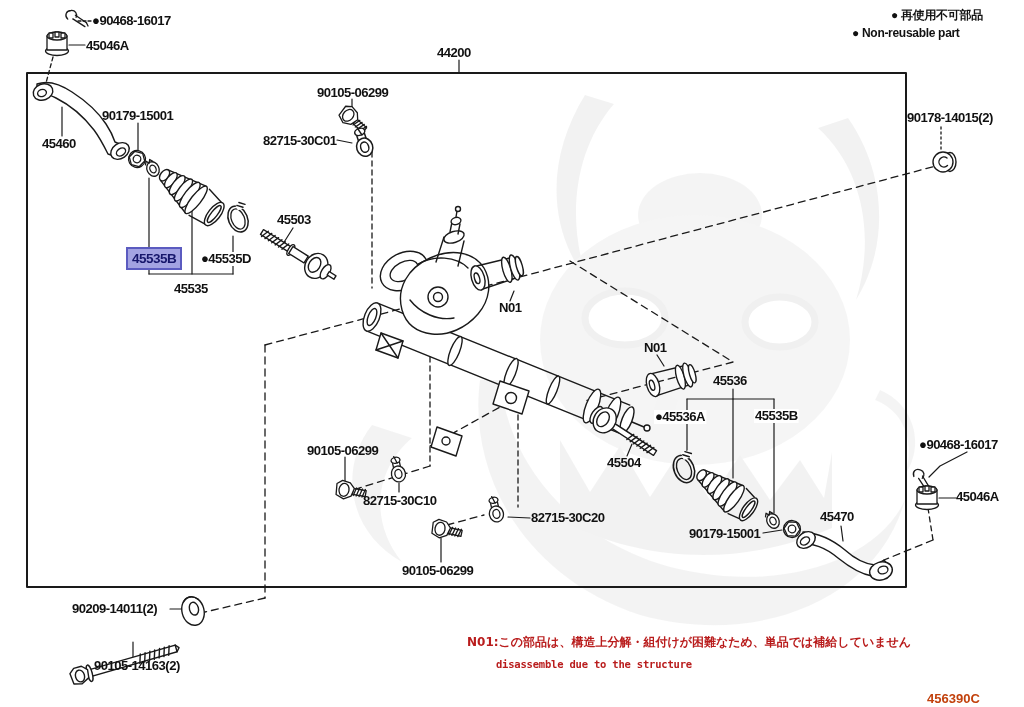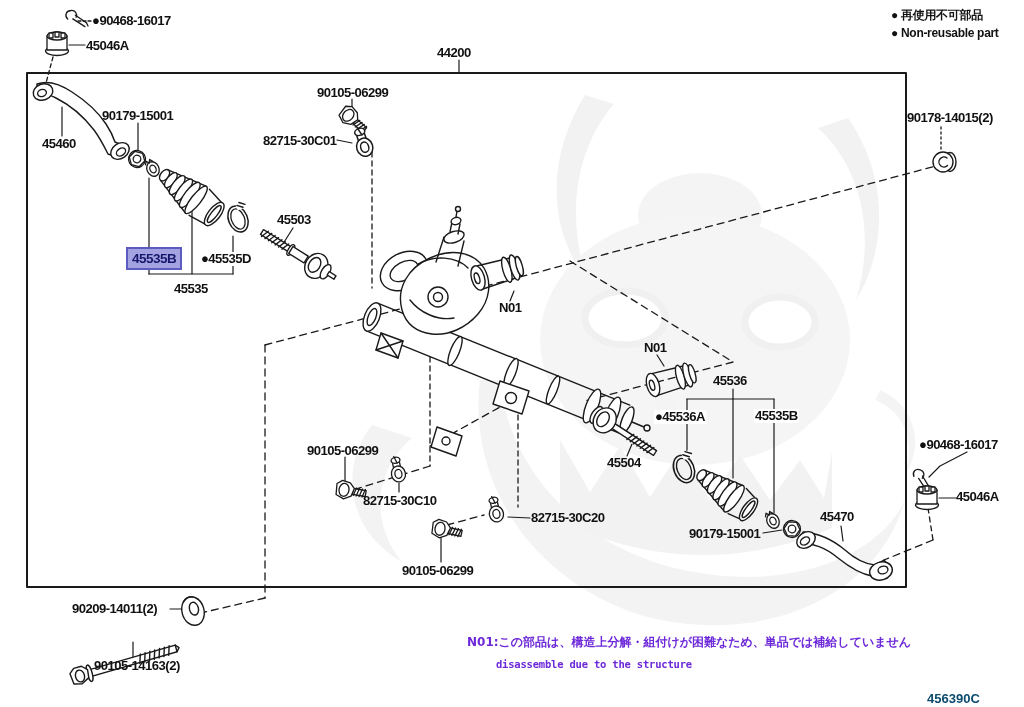--- a/index.html
+++ b/index.html
@@ -8,23 +8,23 @@
   #art{position:absolute;left:0;top:0;}
   .lbl{position:absolute;font:bold 13.5px/1.05 "Liberation Sans",sans-serif;
        letter-spacing:-0.55px;color:#111;white-space:nowrap;
        transform:scaleX(0.97);transform-origin:0 0;}
   .bg{background:#fff;padding:0 1px;}
   .hl{background:#a3a3e2;border:2px solid #5b5bc0;color:#16166b;
       padding:3px 4px 2px 4px;transform:none;letter-spacing:-0.5px;}
   .legend{position:absolute;font:bold 12px/1 "Liberation Sans",sans-serif;
           color:#111;white-space:nowrap;letter-spacing:-0.3px;}
   .note{position:absolute;font:bold 10.5px/1 "DejaVu Sans Mono","Liberation Mono",monospace;
-        color:#6d28d9;white-space:nowrap;letter-spacing:-0.2px;text-align:right;}
+        color:#b91c1c;white-space:nowrap;letter-spacing:-0.2px;text-align:right;}
   .note-jp{font:bold 12px/1 "DejaVu Sans","Liberation Sans",sans-serif;letter-spacing:0;}
-  .code{position:absolute;font:bold 13px/1 "Liberation Sans",sans-serif;color:#0c4a6e;}
+  .code{position:absolute;font:bold 13px/1 "Liberation Sans",sans-serif;color:#c2410c;}
 </style>
 </head>
 <body>
 
 <div id="stage">
 
 <svg id="art" width="1024" height="707" viewBox="0 0 1024 707" stroke-linecap="round" stroke-linejoin="round">
 
   <g opacity="0.5" stroke="none">
     <path fill="#e6e6e6" d="M585,95 C548,155 545,225 588,282 C566,220 574,150 614,104 Z"></path>
@@ -368,20 +368,20 @@
 <div class="lbl" style="left:531px;top:511px">82715-30C20</div>
 <div class="lbl" style="left:402px;top:564px">90105-06299</div>
 <div class="lbl" style="left:689px;top:527px">90179-15001</div>
 <div class="lbl" style="left:820px;top:510px">45470</div>
 <div class="lbl" style="left:919px;top:438px">●90468-16017</div>
 <div class="lbl" style="left:956px;top:490px">45046A</div>
 <div class="lbl" style="left:72px;top:602px">90209-14011(2)</div>
 <div class="lbl" style="left:94px;top:659px">90105-14163(2)</div>
 
 <div class="legend" style="left:891px;top:9px">● 再使用不可部品</div>
-<div class="legend" style="left:891px;top:27px">● Non-reusable part</div>
+<div class="legend" style="left:852px;top:27px">● Non-reusable part</div>
 
 <div class="note note-jp" style="left:467px;top:636px">N01:この部品は、構造上分解・組付けが困難なため、単品では補給していません</div>
 <div class="note" style="left:496px;top:659px">disassemble due to the structure</div>
 
 <div class="code" style="left:927px;top:692px">456390C</div>
 
 </div>
 
 </body></html>

